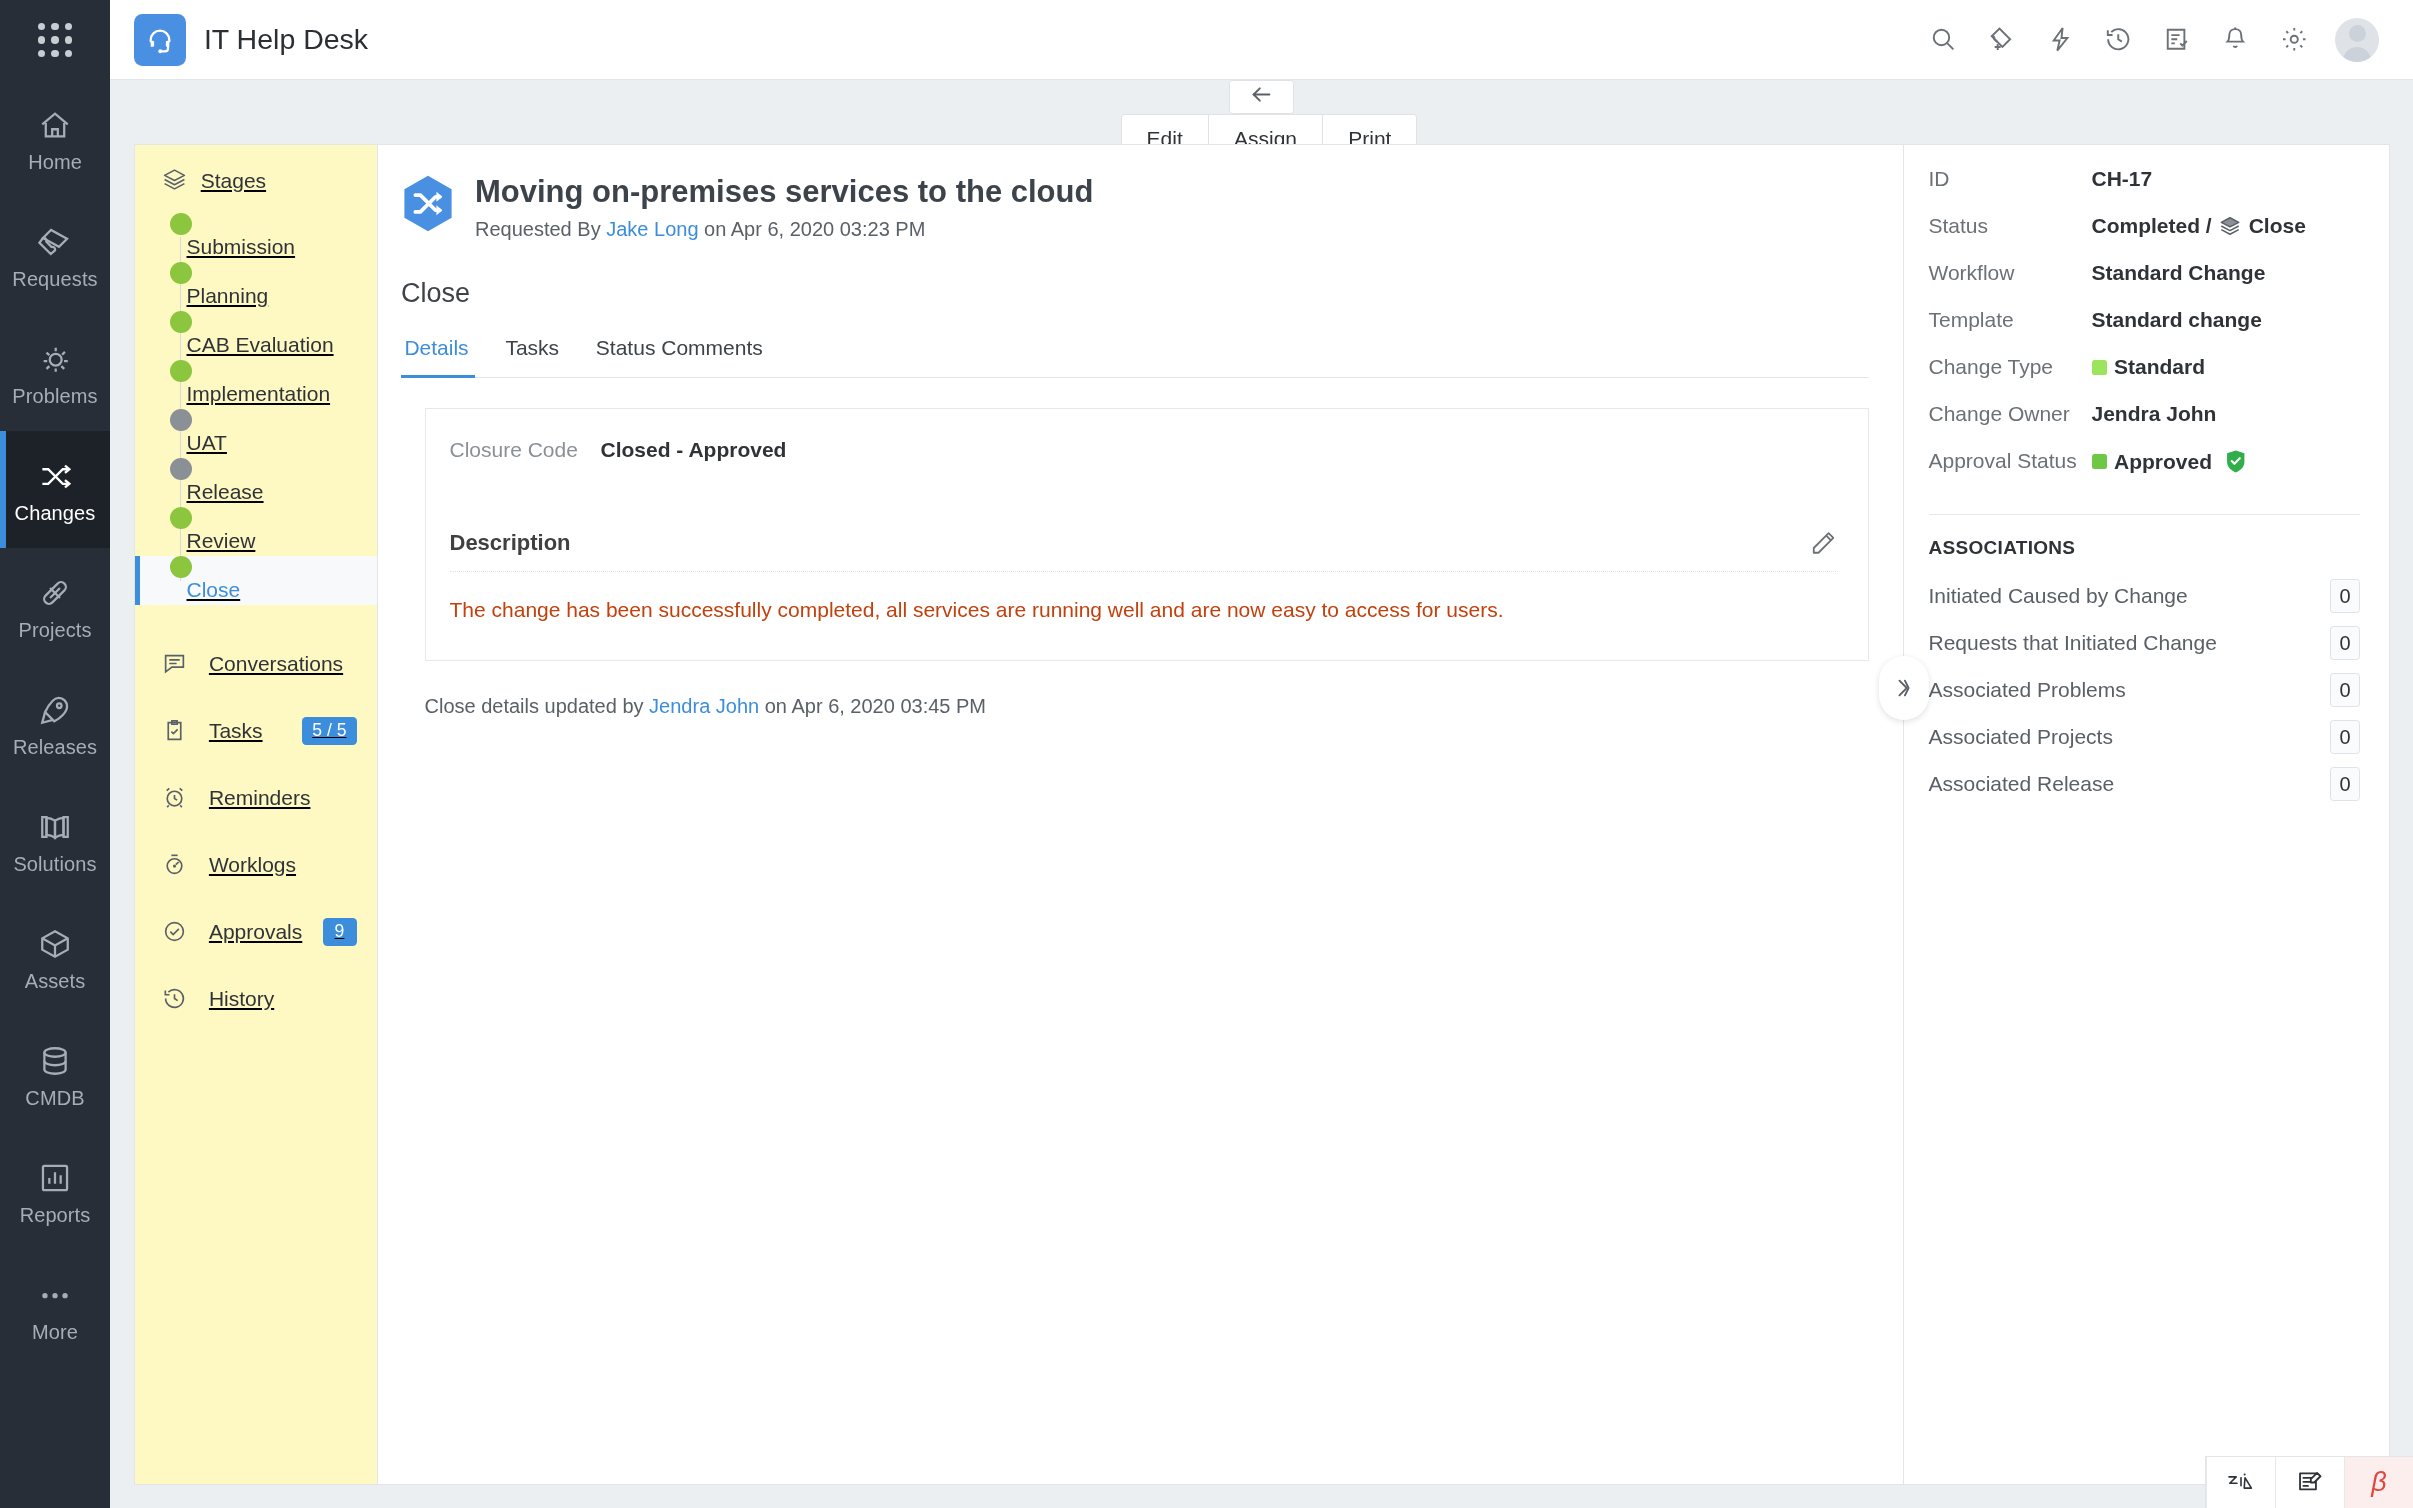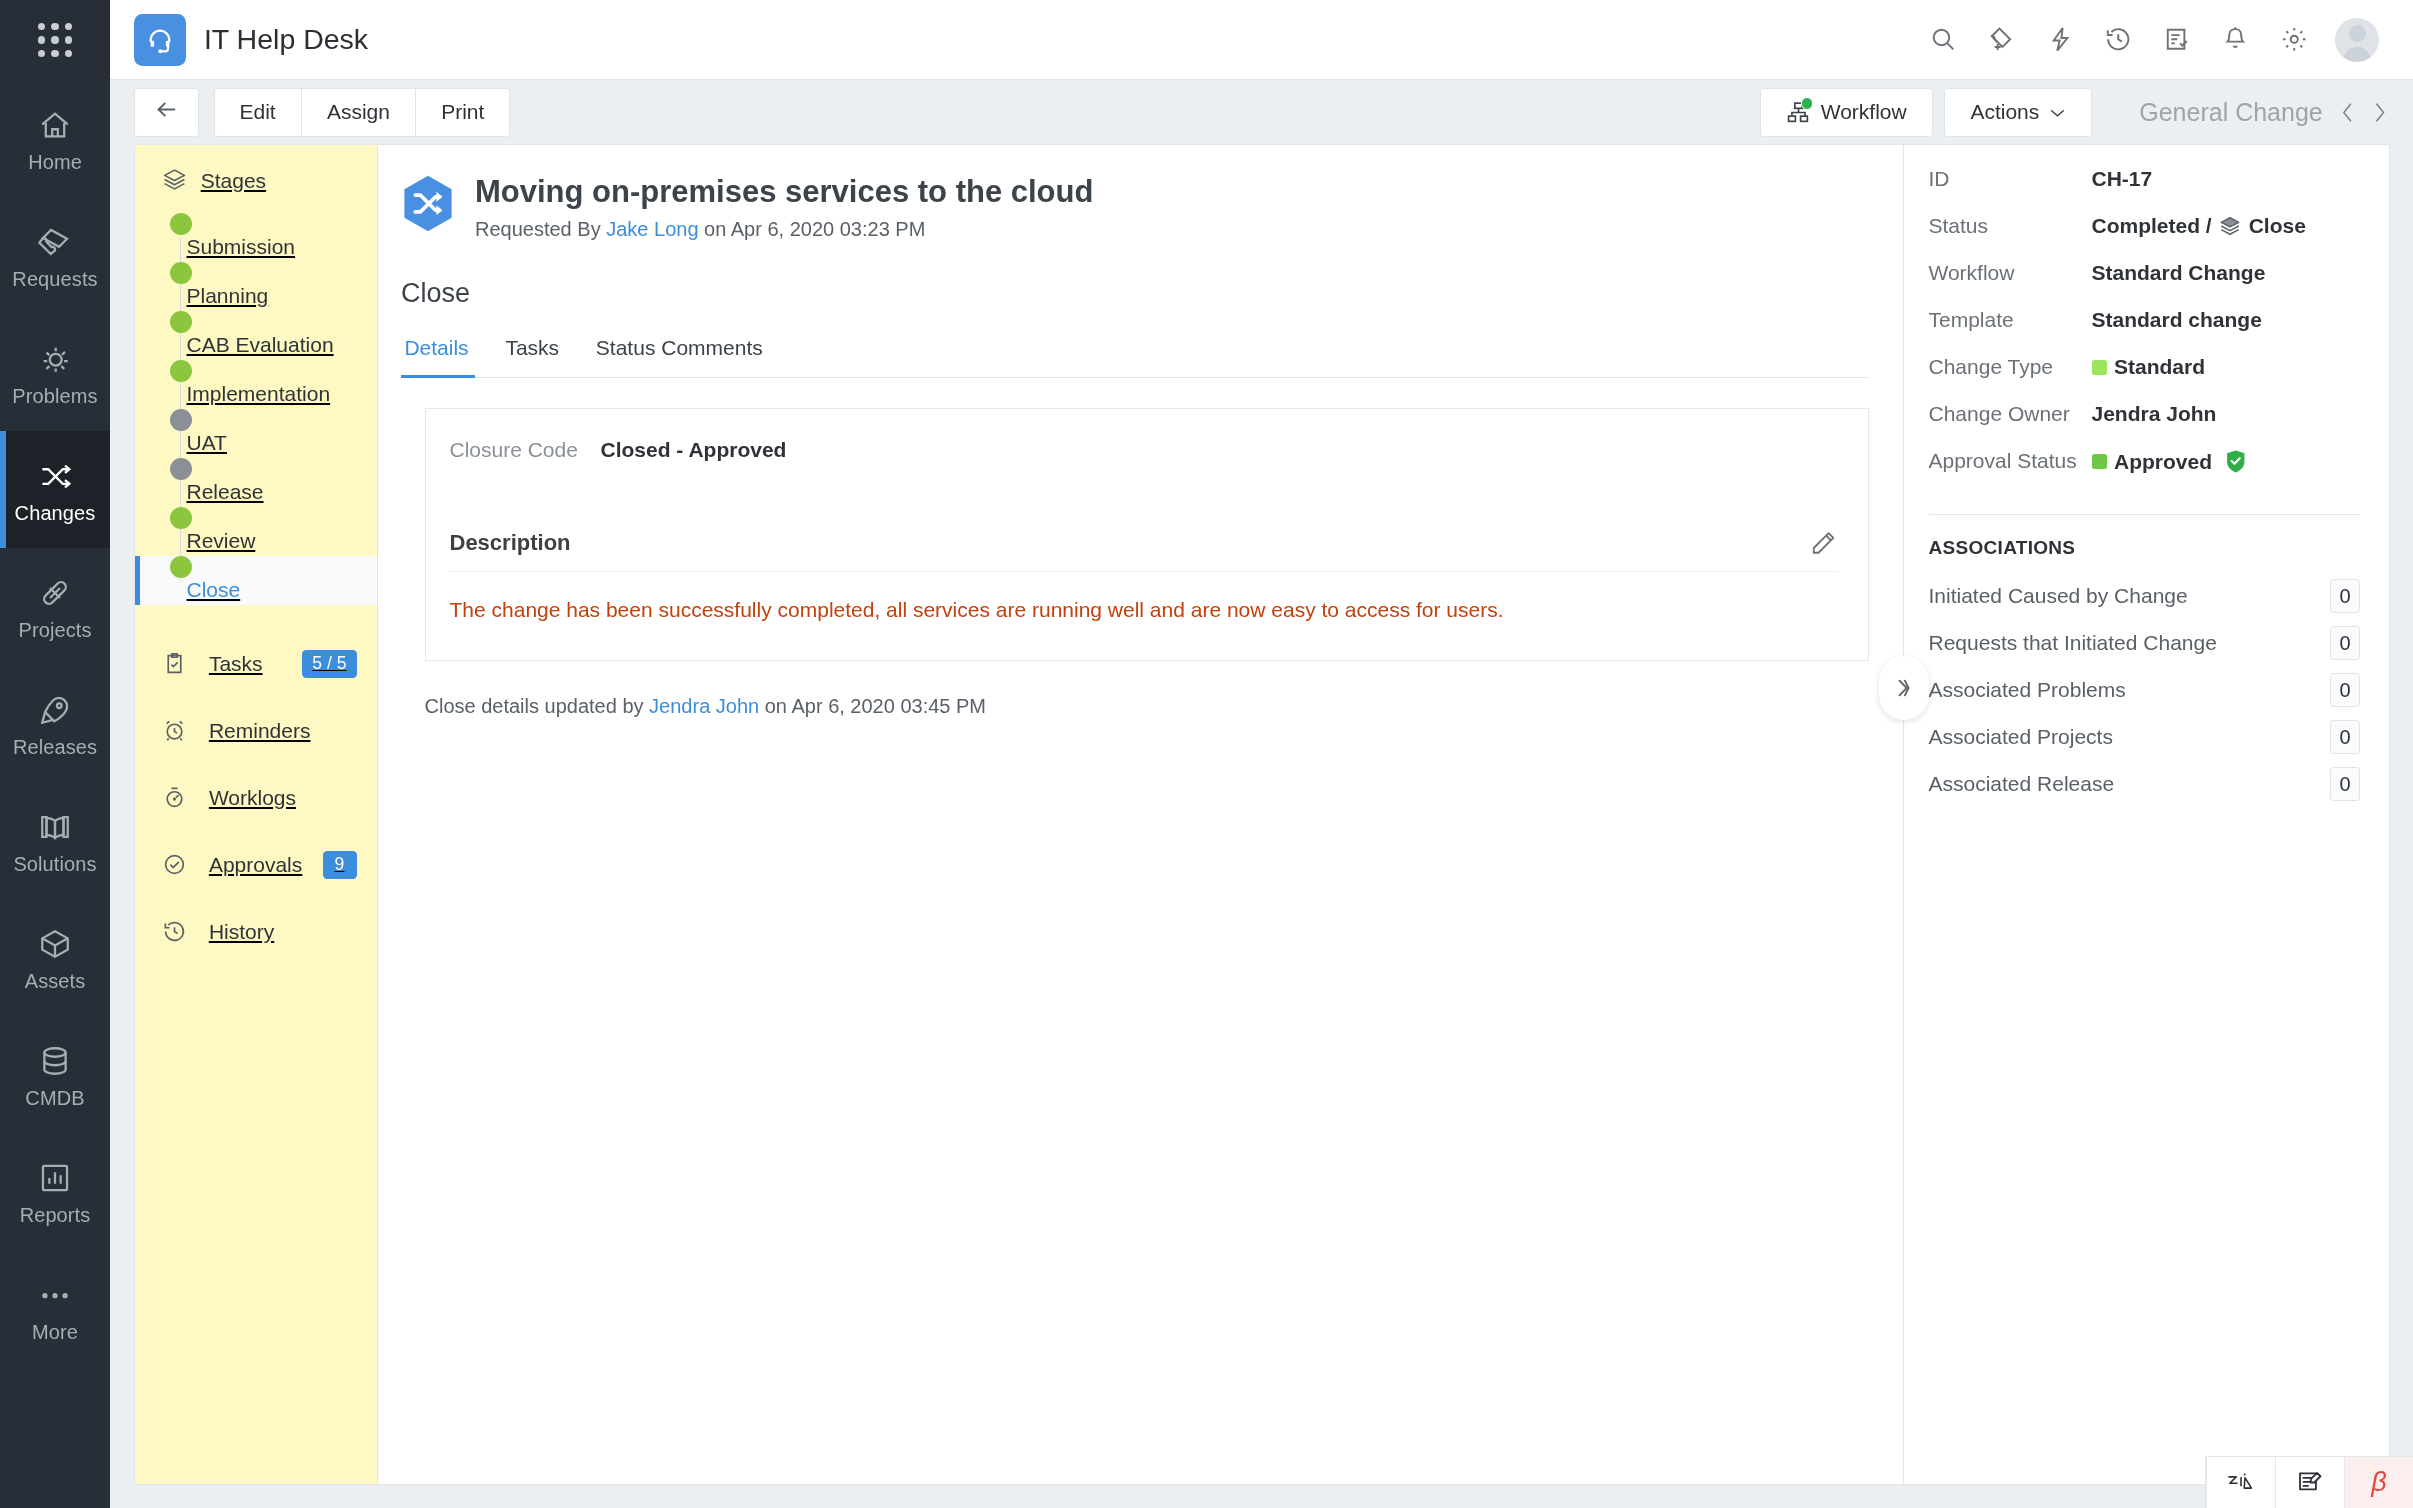--- a/index.html
+++ b/index.html
@@ -54,21 +54,21 @@
   .topbar-spacer { flex: 1; }
   .top-icons { display: flex; align-items: center; gap: 23.5px; }
   .ticon { width: 35px; height: 35px; display: flex; align-items: center; justify-content: center; color: #6b7177; cursor: pointer; }
   .ticon svg { stroke: currentColor; fill: none; stroke-width: 1.6; }
   .avatar-wrap { position: relative; width: 44px; height:44px; border-radius:50%; background:#dfe3e8; overflow:hidden; display:flex; align-items:center; justify-content:center;}
   .avatar-wrap .a-head { width: 17px; height:17px; border-radius:50%; background:#ccd2da; position:absolute; top:7.5px; }
   .avatar-wrap .a-body { width:28.5px; height:15px; border-radius:14.2px 14.2px 0 0; background:#ccd2da; position:absolute; bottom:0; }
 
   
   .toolbar {
-    height: 64px; background: #eceff1; display: flex; align-items: center; padding: 0 23.5px;
+    height: 64px; background: #eceff1; display: flex; align-items: center; padding: 0 23.5px; flex-direction: column;
   }
   .btn {
     background: #ffffff; border: 0.8px solid #e0e3e6; height: 49px;
     display: flex; align-items: center; justify-content: center;
     font-size: 21px; color: #2f3338; cursor: pointer; padding: 0 25px;
   }
   .btn-back { width: 65px; padding: 0; border-radius: 3.4px; }
   .btn-group { display: flex; margin-left: 15px; }
   .btn-group .btn { border-radius: 0; margin-left: -0.8px; }
   .btn-group .btn:first-child { border-radius: 3.4px 0 0 3.4px; margin-left: 0; }
@@ -494,20 +494,29 @@
             <span class="dot"></span>
             <span class="slbl">Review</span>
           </div>
           <div class="stage-item current">
             <span class="dot"></span>
             <span class="slbl">Close</span>
           </div>
         </div>
 
         <div class="side-menu">
+          <div class="side-menu-item">
+            <span class="smi-ico icon-s">
+              <svg width="25" height="25" viewBox="0 0 24 24">
+                  <path d="M3.5 4.5h17v11h-11l-6 4.5z"></path>
+                  <path d="M7 8.5h10M7 12h7"></path>
+                </svg>
+            </span>
+            <span class="smi-lbl">Conversations</span>
+          </div>
           <div class="side-menu-item">
             <span class="smi-ico icon-s">
               <svg width="25" height="25" viewBox="0 0 24 24">
                   <path d="M6 4.5h12v16H6z"></path>
                   <path d="M9.5 2.8h5v3.2h-5z"></path>
                   <path d="M9 13l2 2 4-4"></path>
                 </svg>
             </span>
             <span class="smi-lbl">Tasks</span>
             <span class="smi-spacer"></span>

